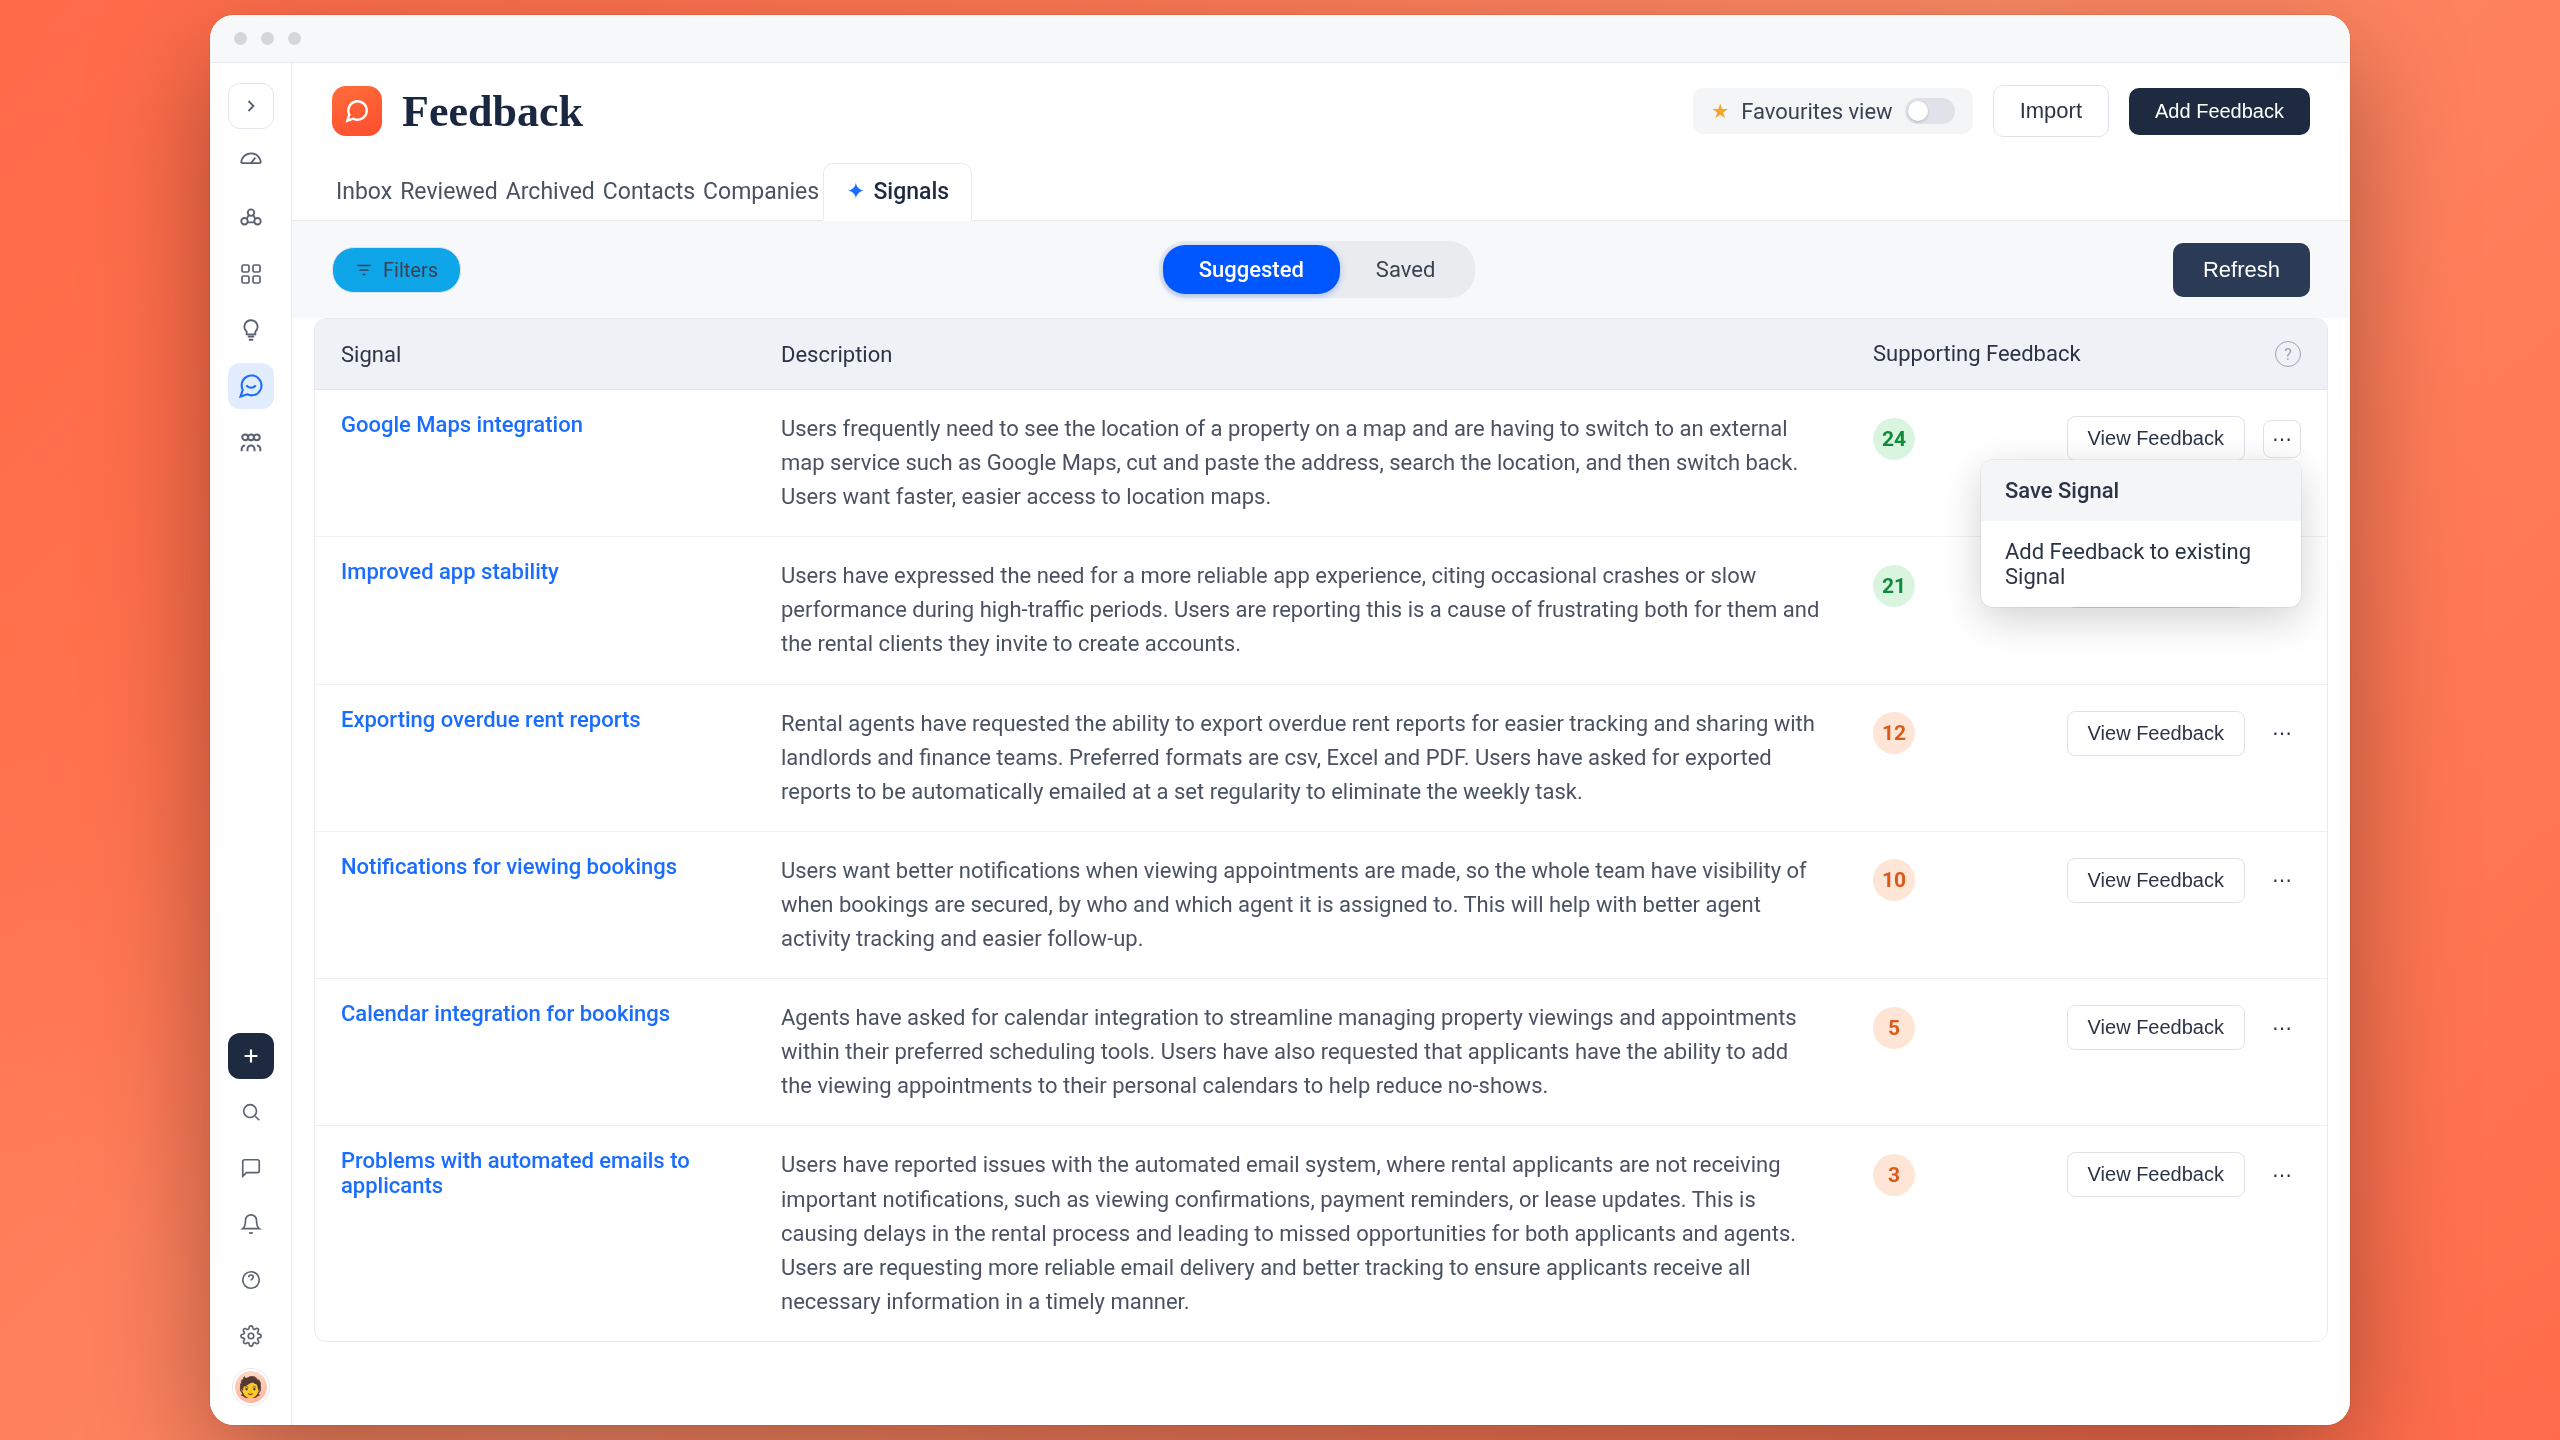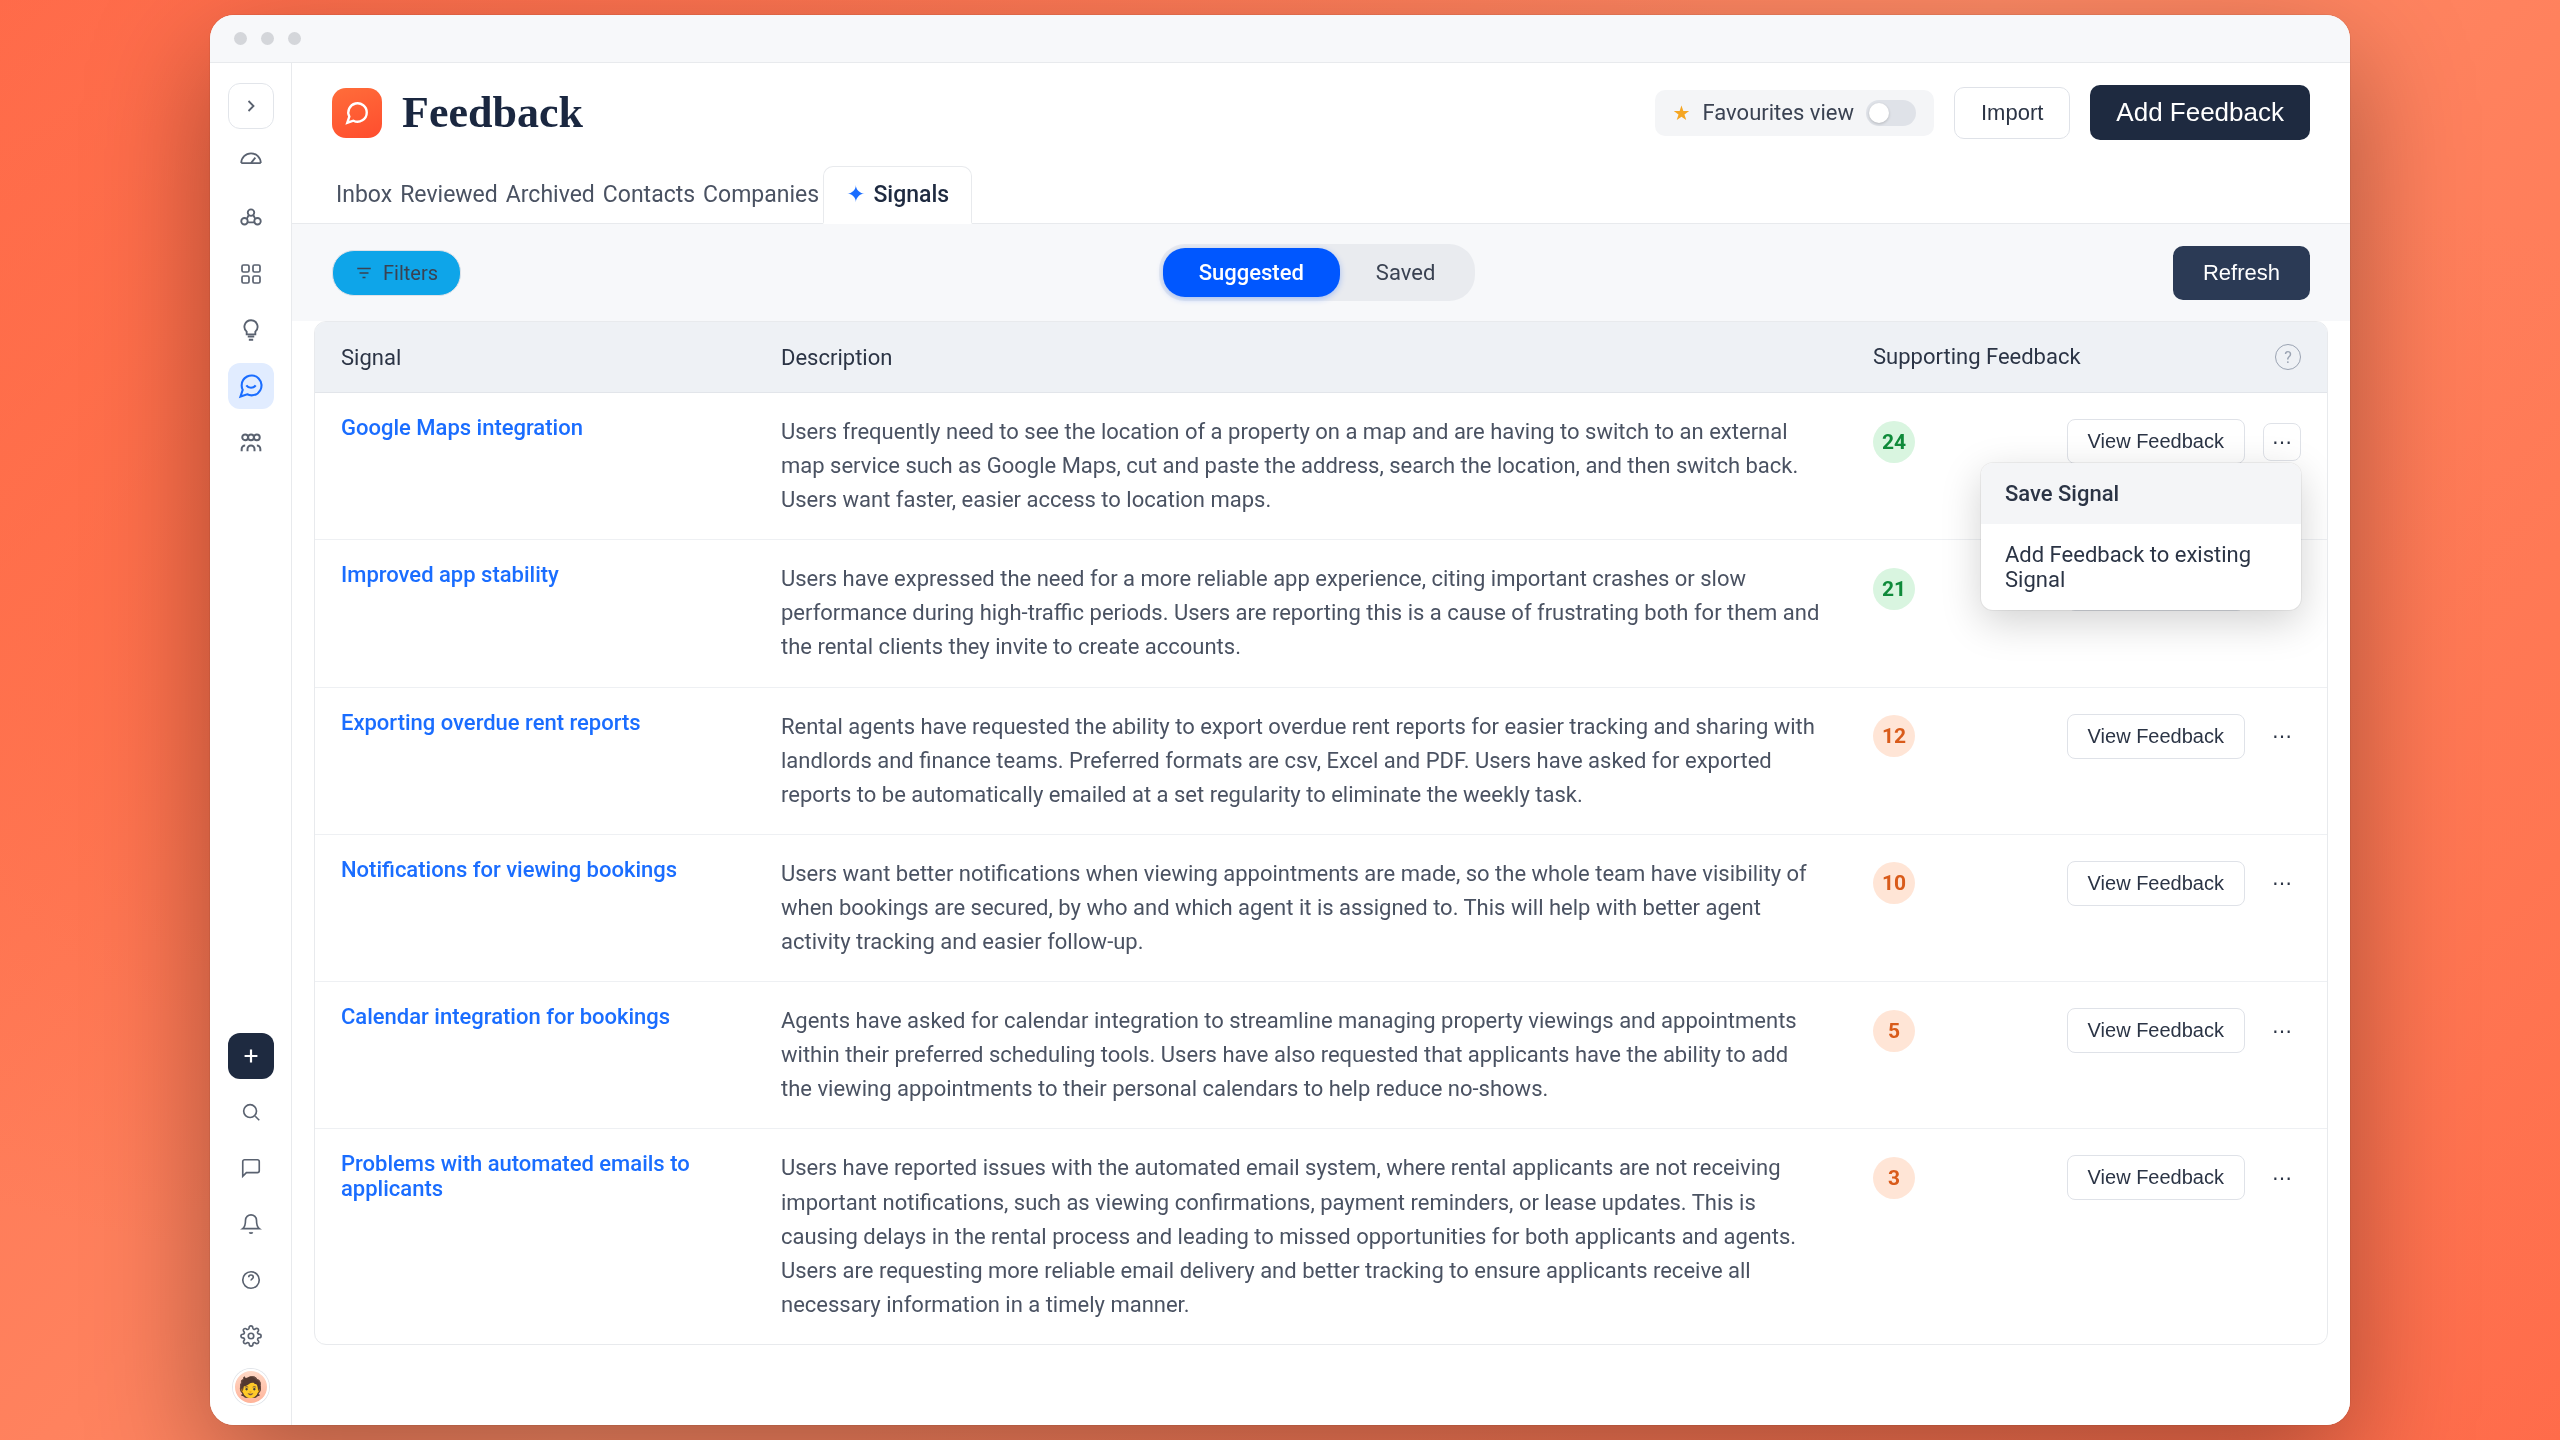--- a/index.html
+++ b/index.html
@@ -85,21 +85,21 @@
 }
 .star-ic { color: #f5a623; font-size: 20px; }
 .toggle { width: 50px; height: 26px; border-radius: 13px; background: #dfe2e8; position: relative; }
 .toggle::after { content:''; position:absolute; left:3px; top:3px; width:20px; height:20px; border-radius:50%; background:#fff; box-shadow:0 1px 3px rgba(0,0,0,0.2);}
 .btn-outline {
   border: 1px solid #dfe2e8; background:#fff; border-radius: 10px;
   padding: 12px 26px; font-size: 22px; color:#2b3445; cursor:pointer;
 }
 .btn-primary {
   background:#1e2a40; color:#fff; border:none; border-radius:10px;
-  padding:12px 26px; font-size:26px; cursor:pointer;
+  padding:12px 26px; font-size:20px; cursor:pointer;
 }
 .tabs {
   display:flex; padding: 26px 40px 0 40px;
   border-bottom: 1px solid #e8eaed;
 }
 .tab {
   padding: 14px 4px; font-size: 23px; color:#4a5262; cursor:pointer;
   display:flex; align-items:center; gap:8px;
 }
 .tab.active {
@@ -350,21 +350,21 @@
                     <div class="dropdown">
                       <div class="dd-item">Save Signal</div>
                       <div class="dd-item">Add Feedback to existing Signal</div>
                     </div>
                   </div>
                 </td>
               </tr>
               <tr>
                 <td class="col-signal"><span class="signal-link">Improved app stability</span></td>
                 <td class="col-desc">
-                  <div class="desc-text">Users have expressed the need for a more reliable app experience, citing important crashes or slow performance during high-traffic periods. Users are reporting this is a cause of frustrating both for them and the rental clients they invite to create accounts.</div>
+                  <div class="desc-text">Users have expressed the need for a more reliable app experience, citing occasional crashes or slow performance during high-traffic periods. Users are reporting this is a cause of frustrating both for them and the rental clients they invite to create accounts.</div>
                 </td>
                 <td class="col-support">
                   <div class="support-cell">
                     <div class="count-badge badge-green">21</div>
                     <button class="view-fb-btn">View Feedback</button>
                     <div class="more-btn borderless">⋯</div>
                   </div>
                 </td>
               </tr>
               <tr>

